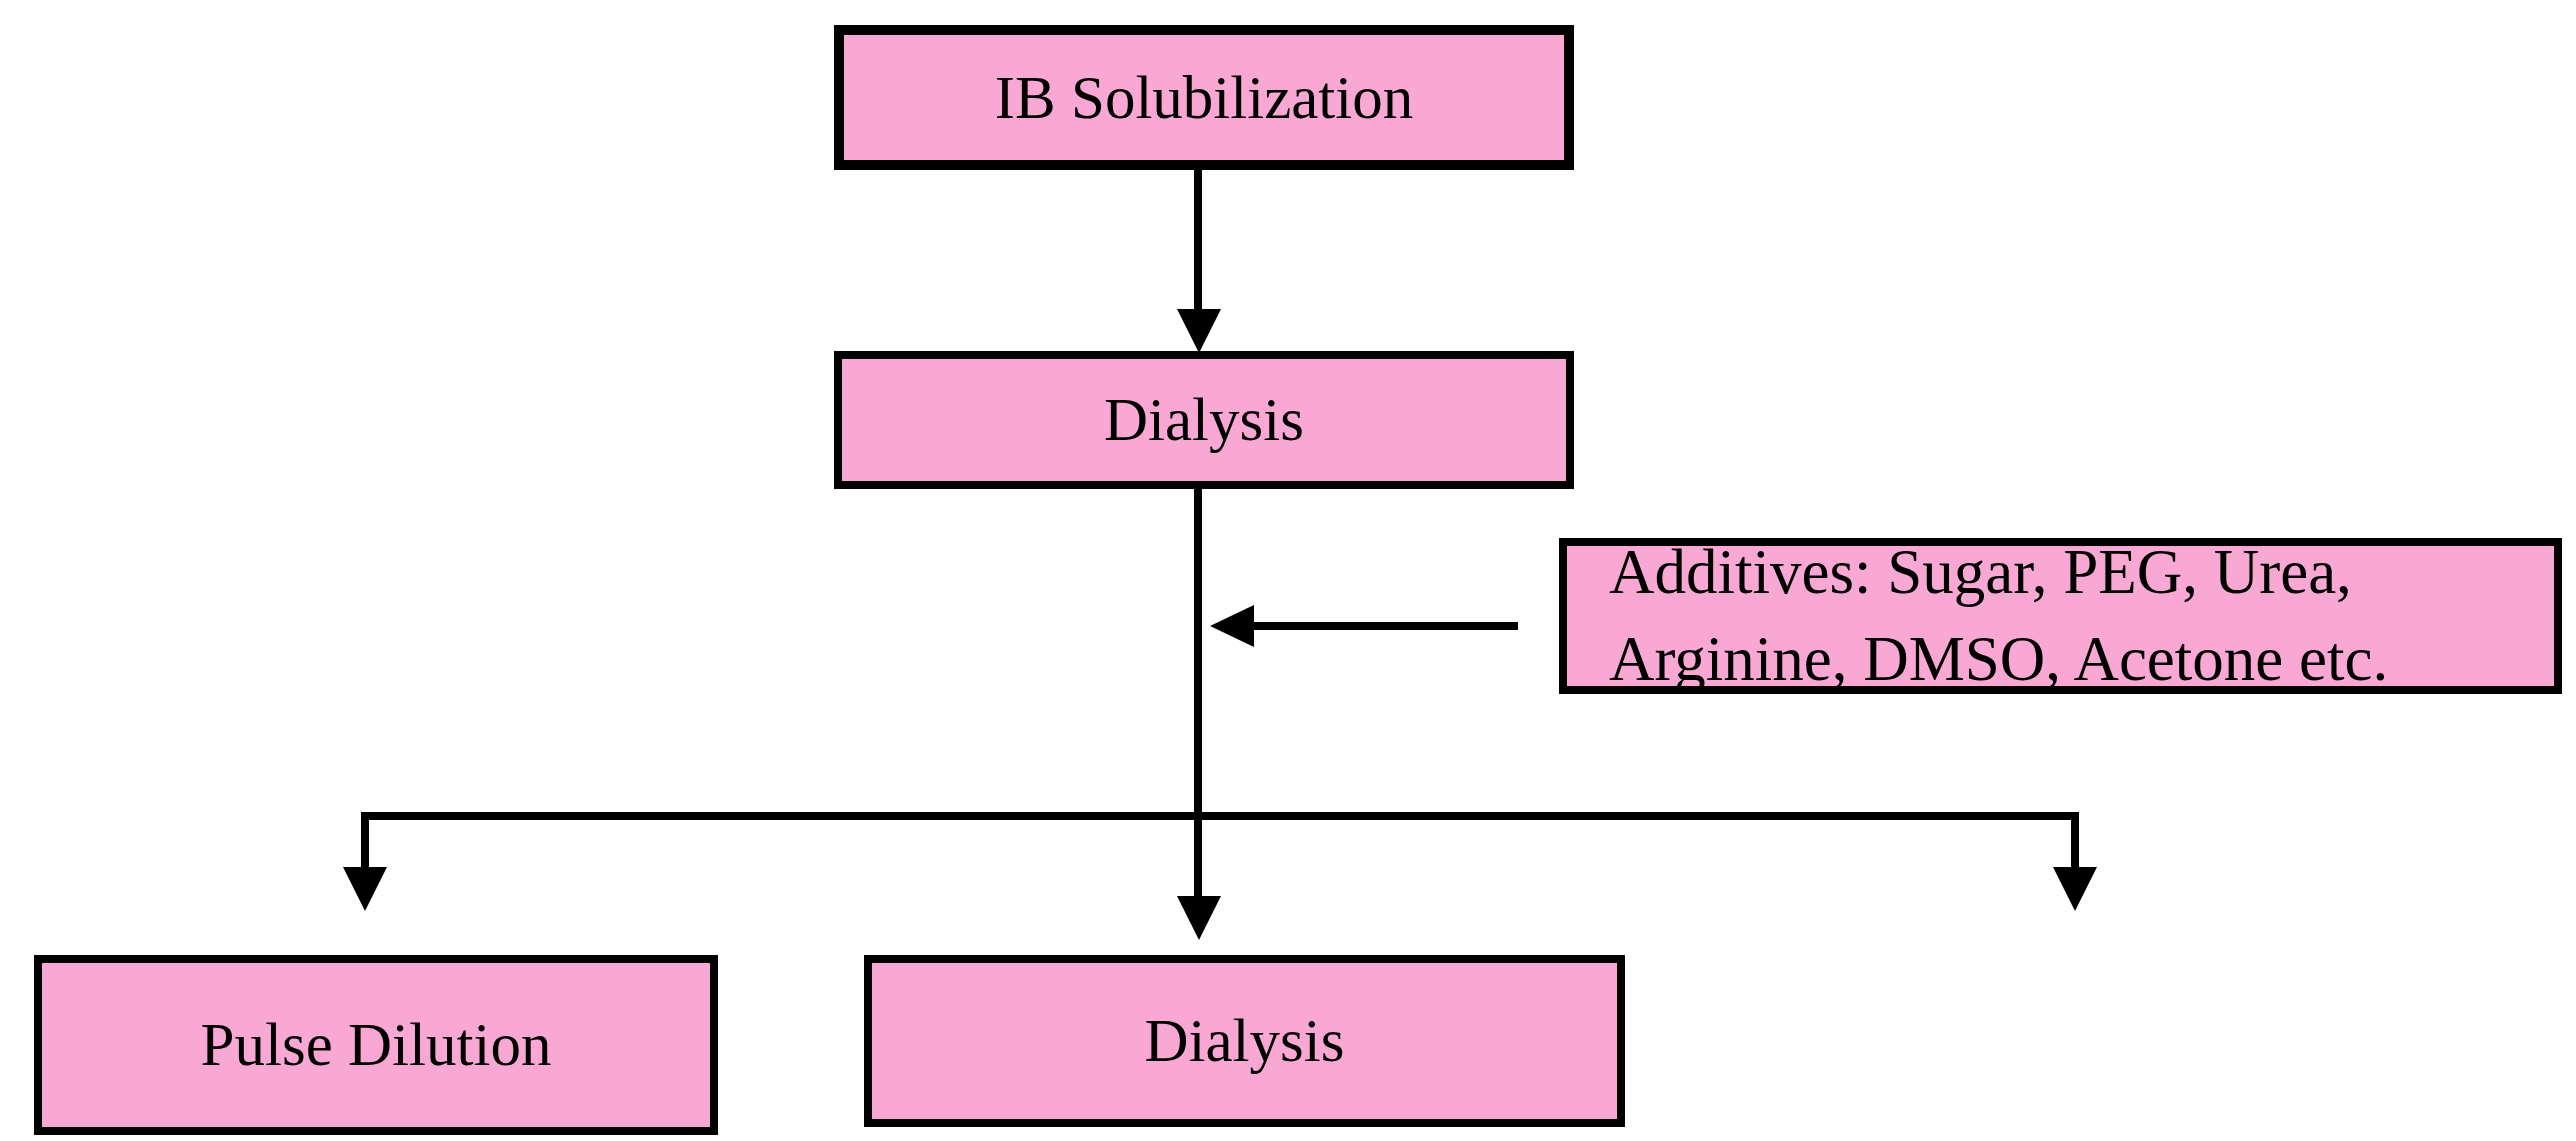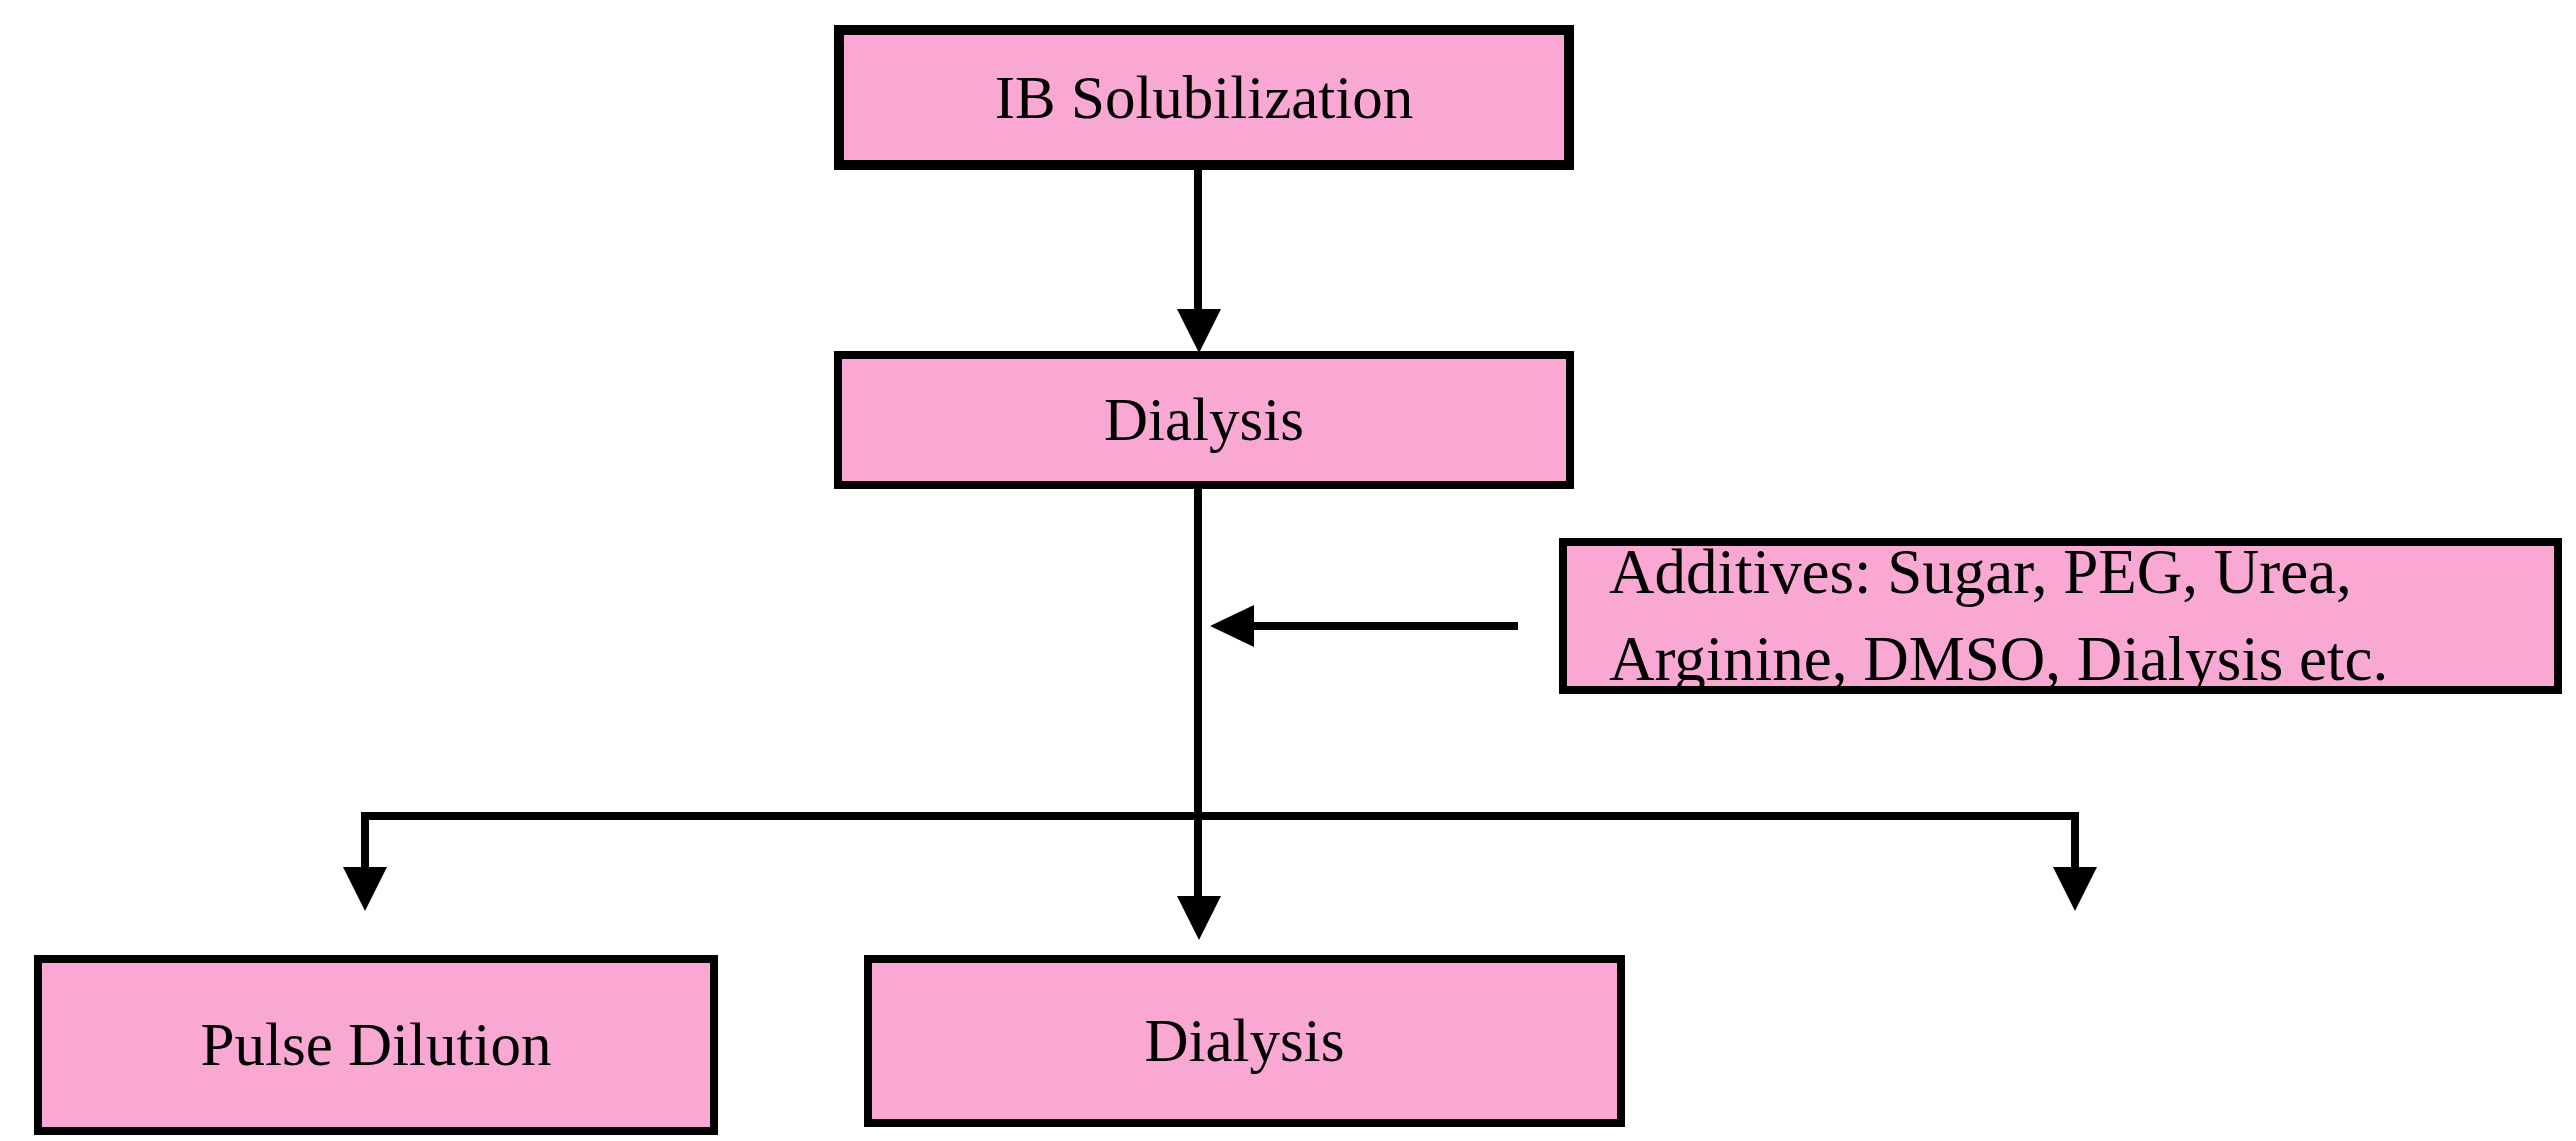--- a/index.html
+++ b/index.html
@@ -106,21 +106,21 @@
     <span>IB Solubilization</span>
   </div>
 
   <div class="node refolding">
     <span>Dialysis</span>
   </div>
 
   <div class="node additives">
     <div class="twoline">
       <span>Additives: Sugar, PEG, Urea,</span>
-      <span>Arginine, DMSO, Dialysis etc.</span>
+      <span>Arginine, DMSO, Acetone etc.</span>
     </div>
   </div>
 
   <div class="node pulse">
     <span>Pulse Dilution</span>
   </div>
 
   <div class="node dialysis">
     <span>Dialysis</span>
   </div>

